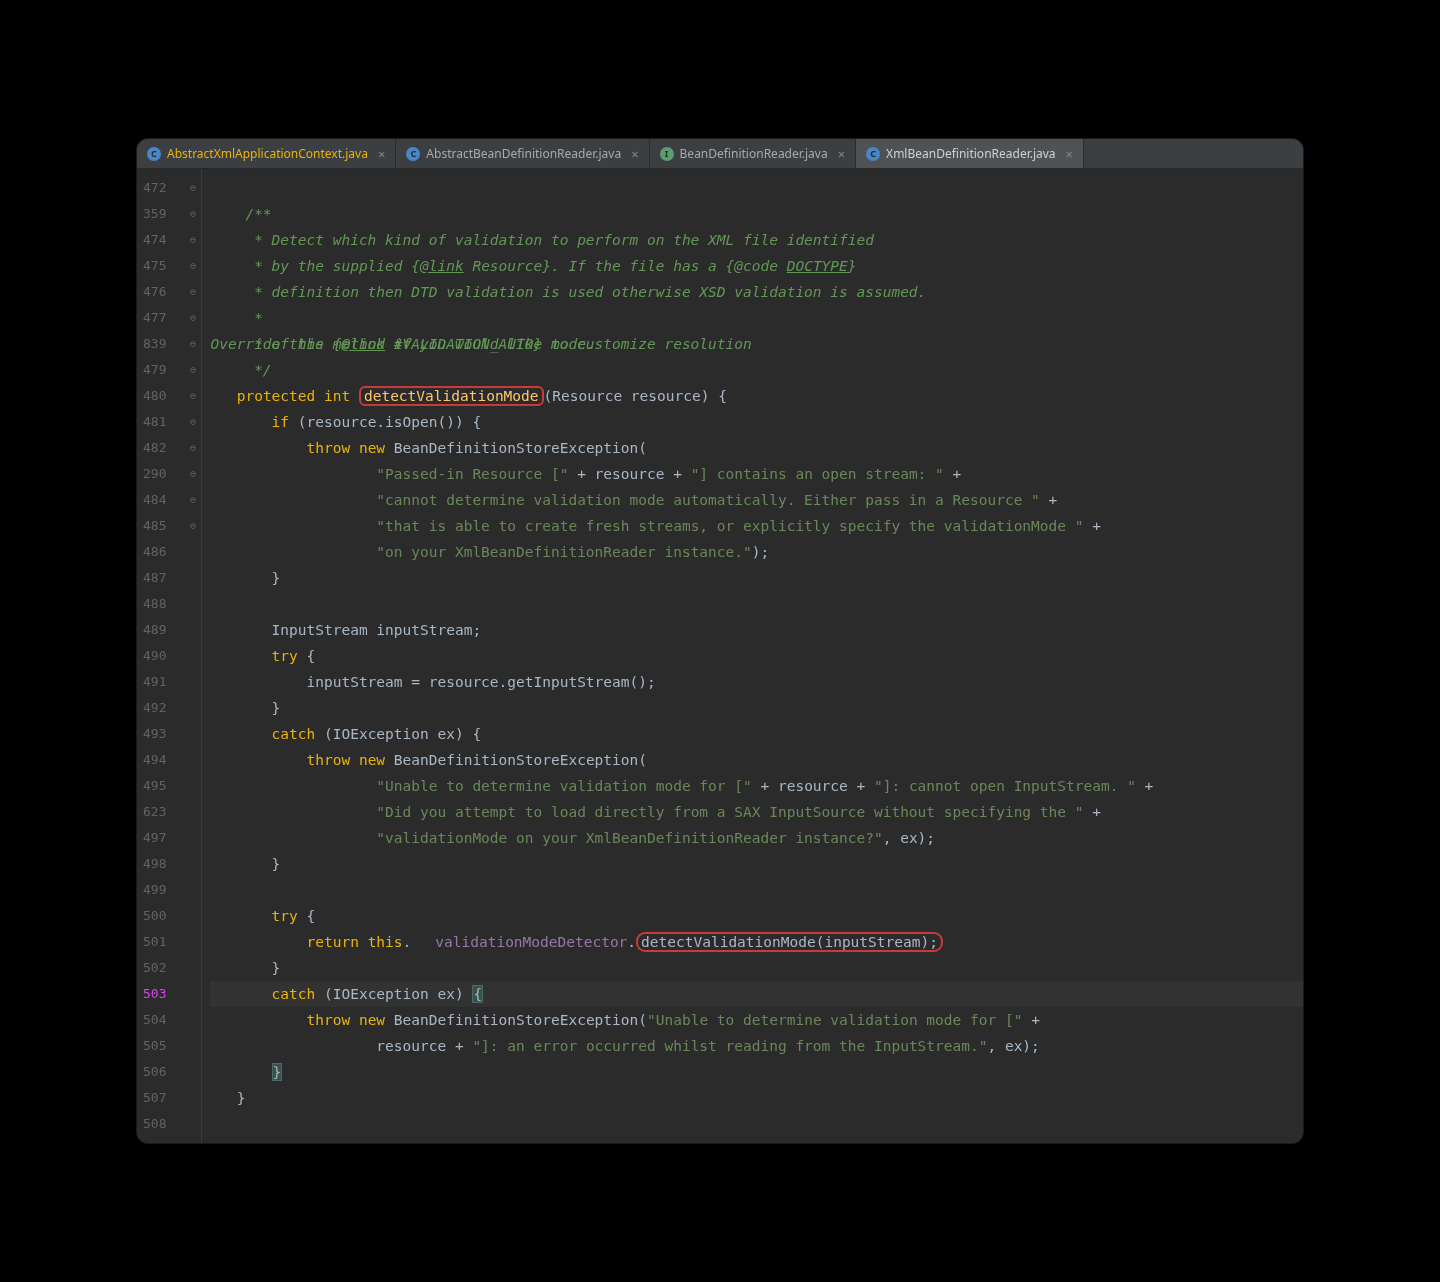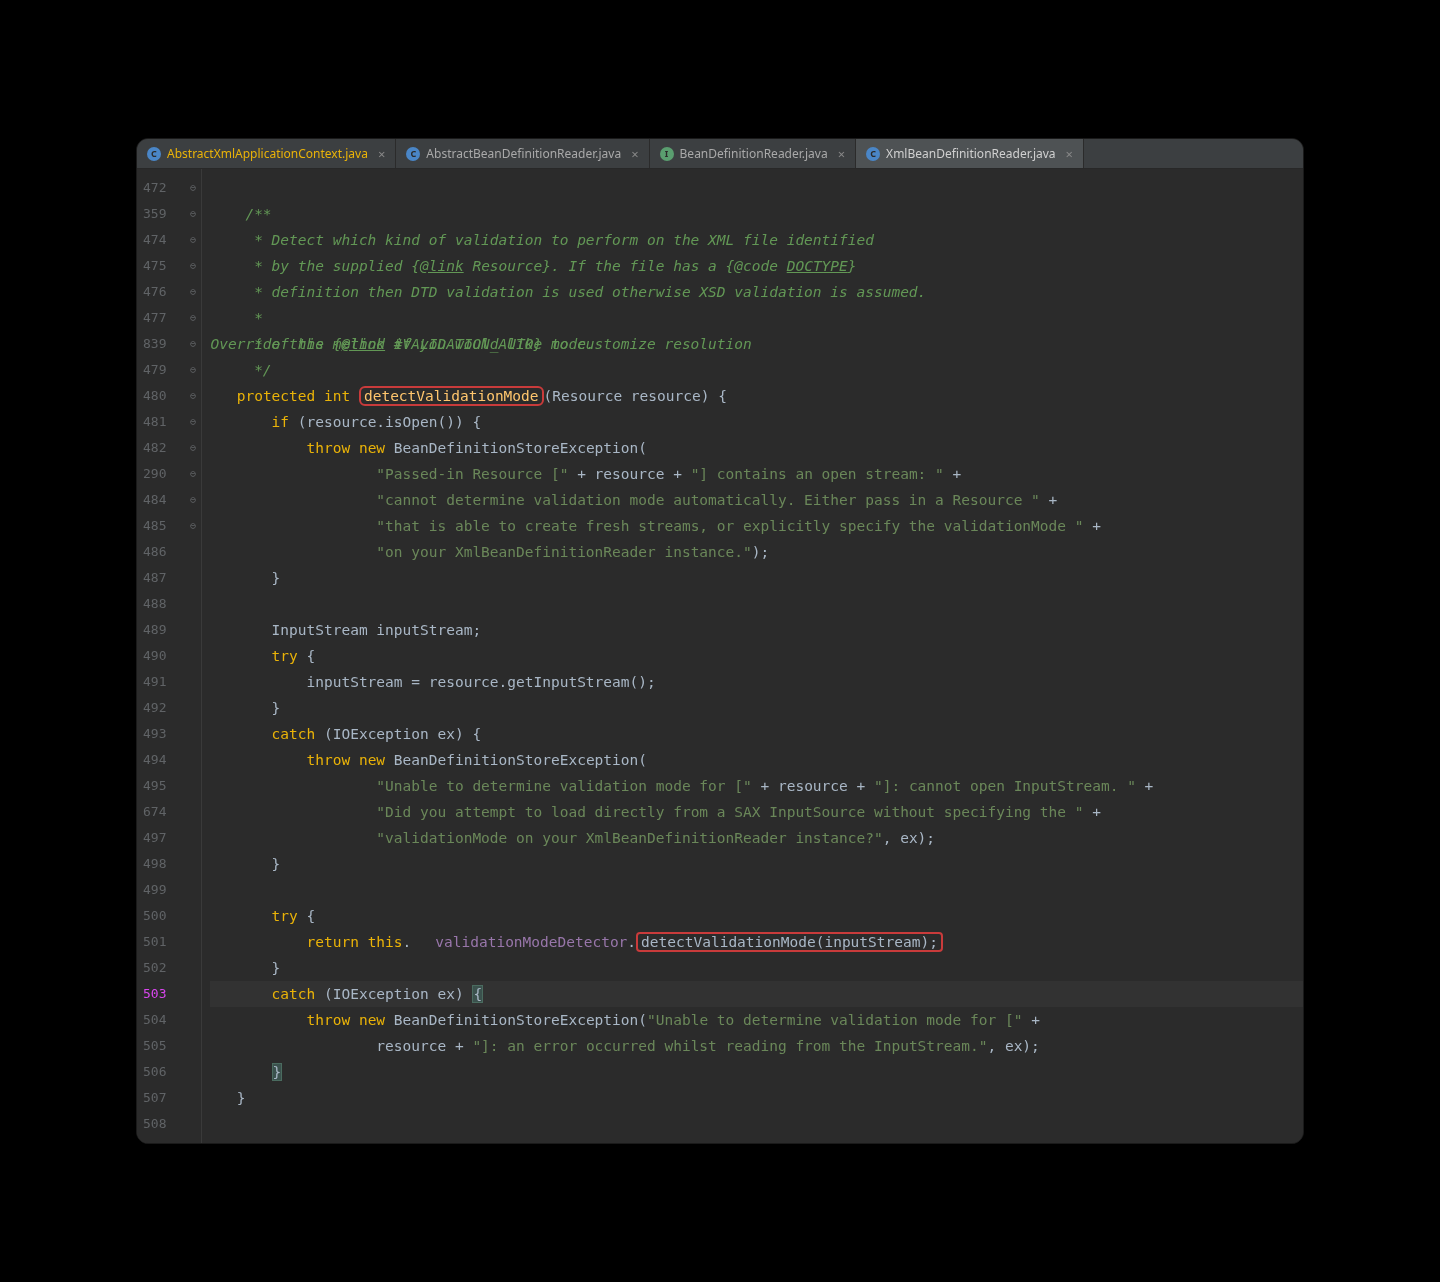--- a/index.html
+++ b/index.html
@@ -101,21 +101,21 @@
 .field { color: #9876aa; margin-left: 24px; }
 .ul { text-decoration: underline; }
 .highlight-method {
   border: 2px solid #c93b3b;
   border-radius: 6px;
   padding: 0 3px;
   color: #ffc66d;
 }
 .highlight-call {
   border: 2px solid #c93b3b;
-  border-radius: 4px;
+  border-radius: 9px;
   padding: 0 3px;
 }
 .brace-match {
   background: #3b514d;
   border: 1px solid #4a6b5f;
 }
 </style>
 </head>
 <body>
 
@@ -161,21 +161,21 @@
         <div class="ln">486</div>
         <div class="ln">487</div>
         <div class="ln">488</div>
         <div class="ln">489</div>
         <div class="ln">490</div>
         <div class="ln">491</div>
         <div class="ln">492</div>
         <div class="ln">493</div>
         <div class="ln">494</div>
         <div class="ln">495</div>
-        <div class="ln">674</div>
+        <div class="ln">623</div>
         <div class="ln">497</div>
         <div class="ln">498</div>
         <div class="ln">499</div>
         <div class="ln">500</div>
         <div class="ln">501</div>
         <div class="ln">502</div>
         <div class="ln current">503</div>
         <div class="ln">504</div>
         <div class="ln">505</div>
         <div class="ln">506</div>

